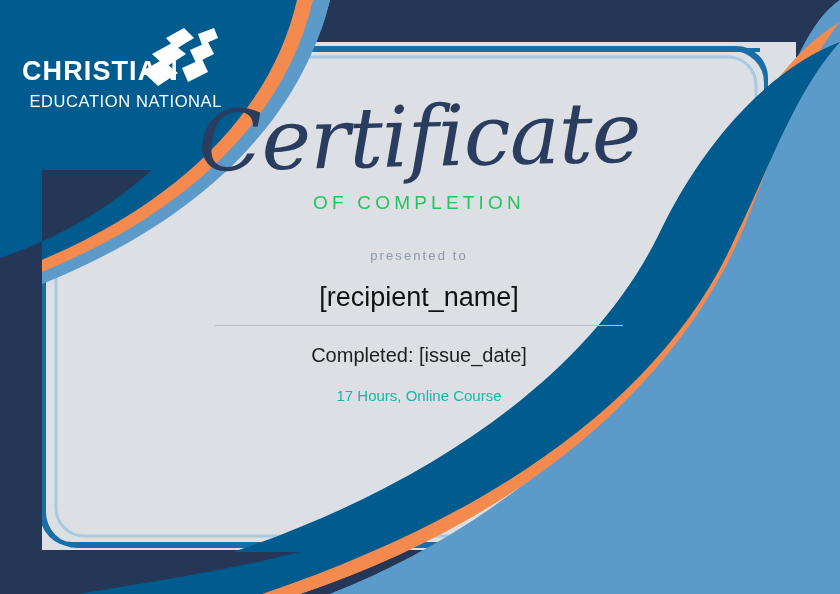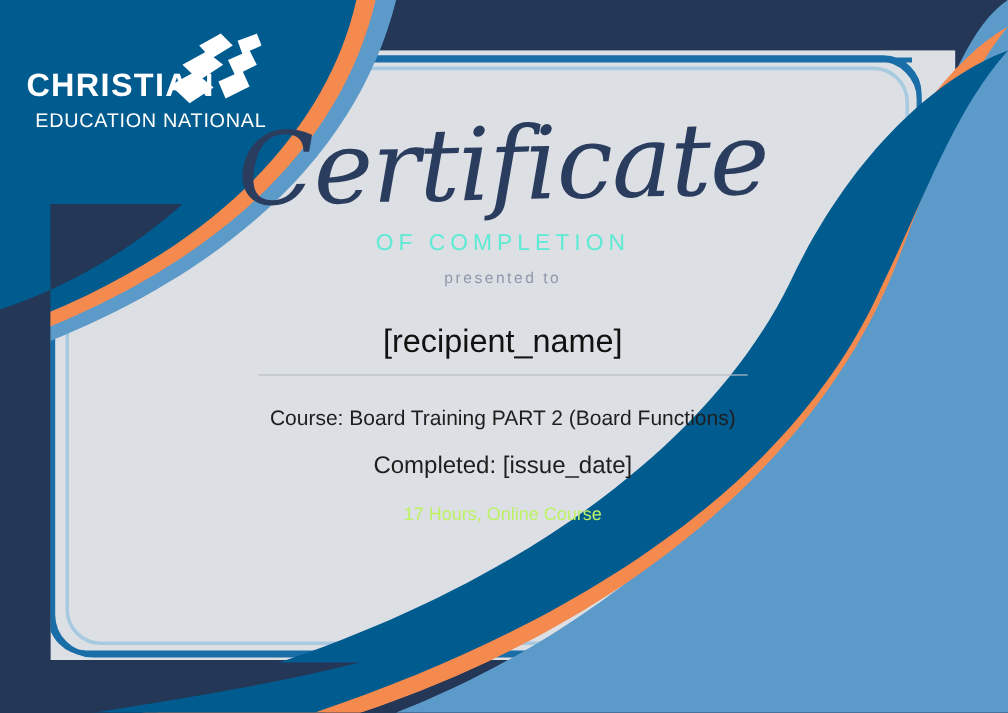--- a/index.html
+++ b/index.html
@@ -95,34 +95,34 @@
     font-weight: normal;
     color: #2b3d5e;
     letter-spacing: -1px;
     transform: rotate(-1.2deg);
   }
 
   #subtitle {
     margin-top: 14px;
     font-size: 19px;
     letter-spacing: 4.2px;
-    color: #5eead4;
+    color: #22c55e;
     font-weight: normal;
   }
 
   #presented-to {
-    margin-top: 10px;
+    margin-top: 34px;
     font-size: 13px;
     letter-spacing: 2.1px;
     color: #8e98ab;
     font-weight: normal;
   }
 
   #recipient {
-    margin-top: 30px;
+    margin-top: 19px;
     font-size: 27px;
     color: #111111;
     font-weight: normal;
   }
 
   #rule {
     margin-top: 12px;
     width: 408px;
     height: 1px;
     background: #b8bec9;
@@ -134,21 +134,21 @@
     color: #1e1e1e;
   }
   #completed-line {
     margin-top: 18px;
     font-size: 20px;
     color: #1e1e1e;
   }
   #hours-line {
     margin-top: 20px;
     font-size: 15px;
-    color: #bef264;
+    color: #14b8a6;
   }
 </style>
 </head>
 <body>
 
 <div id="certificate">
 
   <svg id="bg-art" viewBox="0 0 840 594" preserveAspectRatio="none">
 
     <rect x="0" y="0" width="840" height="594" fill="#253757"></rect>
@@ -208,18 +208,17 @@
     <div id="logo-line1">CHRISTIAN</div>
     <div id="logo-line2">EDUCATION NATIONAL</div>
   </div>
 
   <div id="content">
     <div id="title-script">Certificate</div>
     <div id="subtitle">OF COMPLETION</div>
     <div id="presented-to">presented to</div>
     <div id="recipient">[recipient_name]</div>
     <div id="rule"></div>
-    <div id="course-line">Course: Board Training PART 2 (Board Functions)</div>
     <div id="completed-line">Completed: [issue_date]</div>
     <div id="hours-line">17 Hours, Online Course</div>
   </div>
 
 </div>
 
 </body></html>

